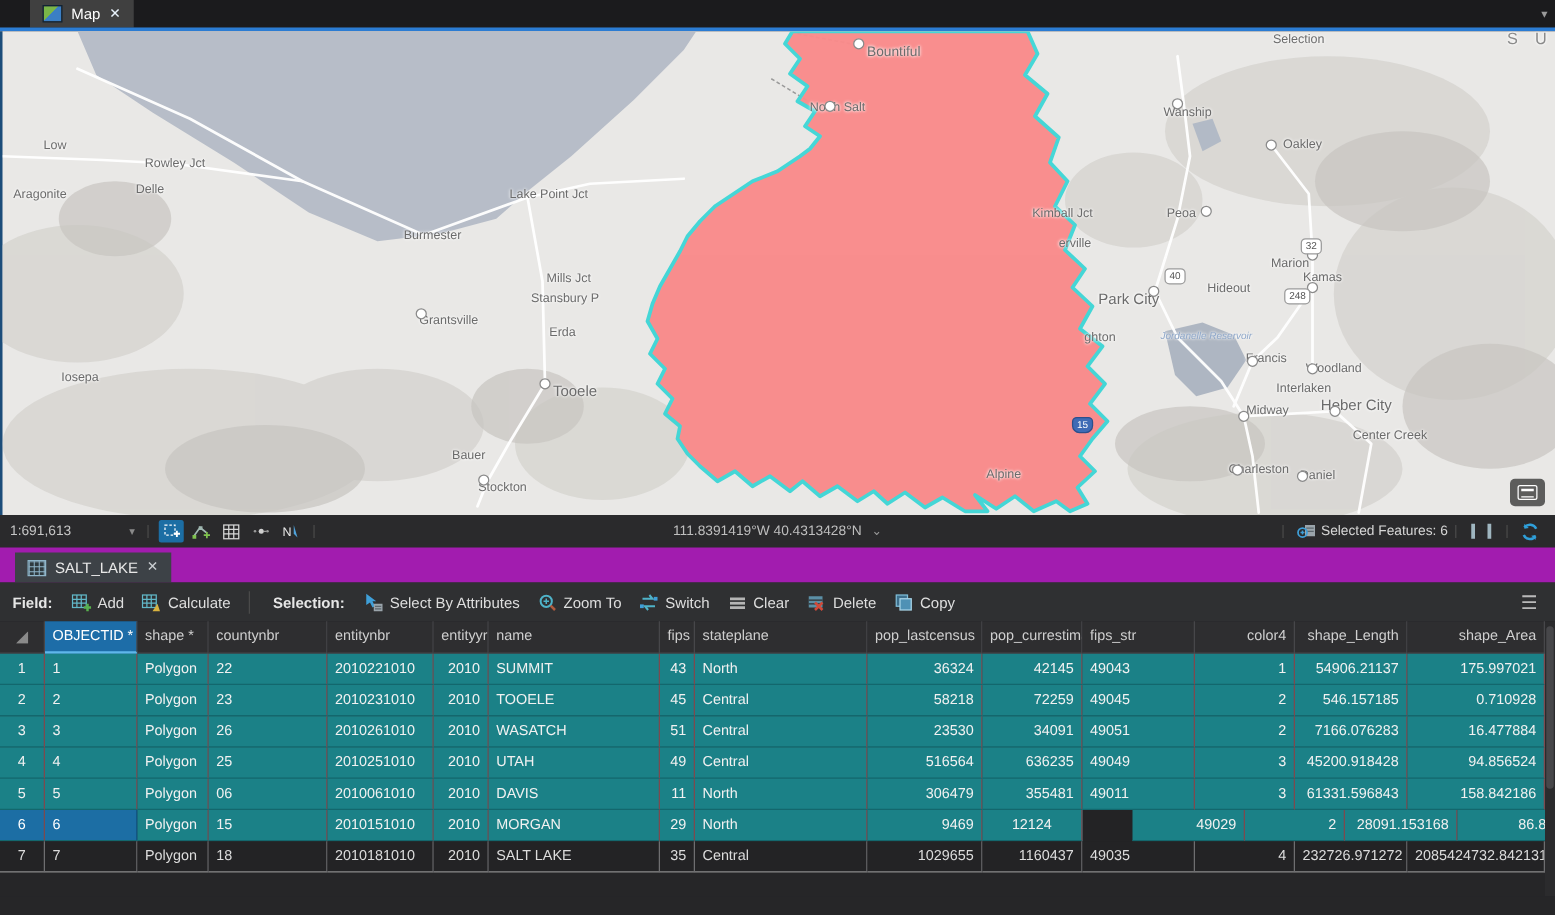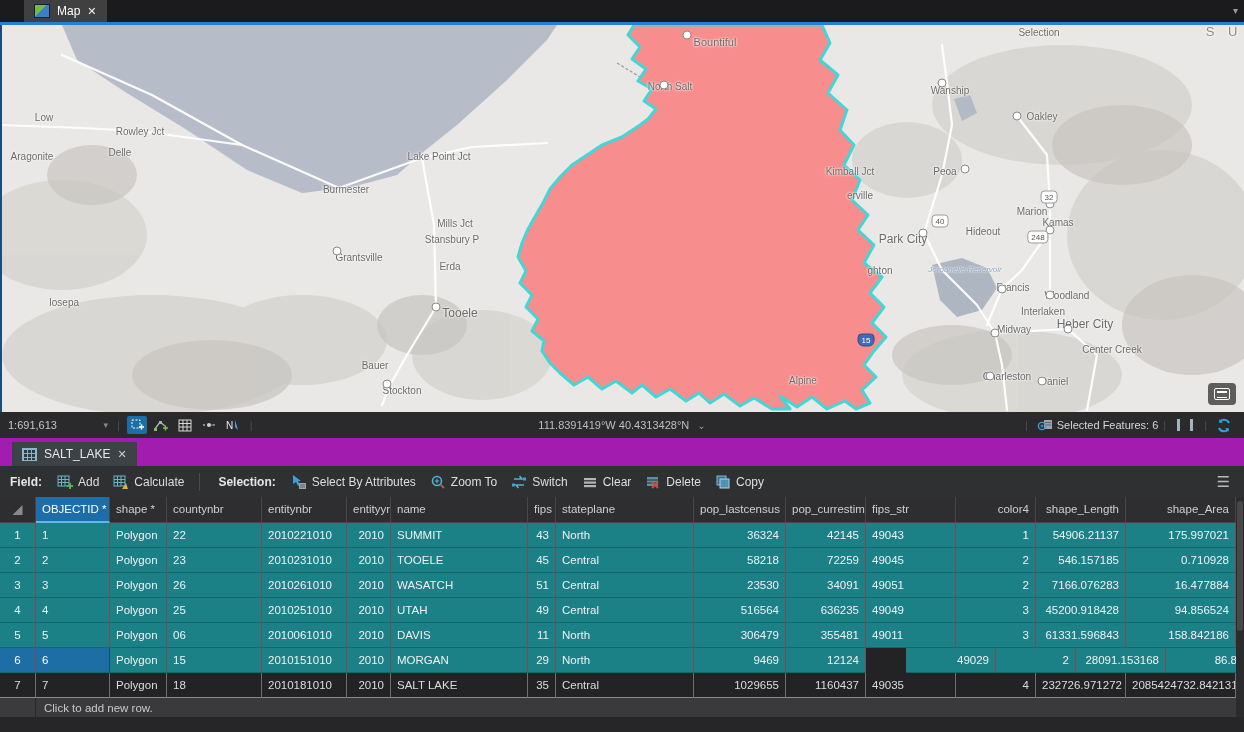--- a/index.html
+++ b/index.html
@@ -480,21 +480,21 @@
         <div class="cell rownum activenum" style="width: 36px;">6</div>
         <div class="cell activecell" style="width: 74px; text-align: left;">6</div>
         <div class="cell" style="width: 57px; text-align: left;">Polygon</div>
         <div class="cell" style="width: 95px; text-align: left;">15</div>
         <div class="cell" style="width: 85px; text-align: left;">2010151010</div>
         <div class="cell" style="width: 44px; text-align: right;">2010</div>
         <div class="cell" style="width: 137px; text-align: left;">MORGAN</div>
         <div class="cell" style="width: 28px; text-align: right;">29</div>
         <div class="cell" style="width: 138px; text-align: left;">North</div>
         <div class="cell" style="width: 92px; text-align: right;">9469</div>
-        <div class="cell" style="width: 80px; text-align: right;">12124</div>
+        <div class="cell" style="width: 80px; text-align: center;">12124</div>
         <div class="cell" style="width: 90px; text-align: right; margin-left: 40px;">49029</div>
         <div class="cell" style="width: 80px; text-align: right;">2</div>
         <div class="cell" style="width: 90px; text-align: right;">28091.153168</div>
         <div class="cell" style="width: 110px; text-align: right;">86.880165</div>
       </div>
       <div class="trow plain">
         <div class="cell rownum" style="width: 36px;">7</div>
         <div class="cell" style="width: 74px; text-align: left;">7</div>
         <div class="cell" style="width: 57px; text-align: left;">Polygon</div>
         <div class="cell" style="width: 95px; text-align: left;">18</div>
@@ -504,21 +504,17 @@
         <div class="cell" style="width: 28px; text-align: right;">35</div>
         <div class="cell" style="width: 138px; text-align: left;">Central</div>
         <div class="cell" style="width: 92px; text-align: right;">1029655</div>
         <div class="cell" style="width: 80px; text-align: right;">1160437</div>
         <div class="cell" style="width: 90px; text-align: left;">49035</div>
         <div class="cell" style="width: 80px; text-align: right;">4</div>
         <div class="cell" style="width: 90px; text-align: right;">232726.971272</div>
         <div class="cell" style="width: 110px; text-align: right;">2085424732.842131</div>
       </div>
     </div>
-  <div class="addrow">
-    <span class="rn"></span>
-    <span class="txt">Click to add new row.</span>
-  </div>
 </div>
 <div class="vscroll">
     <div class="thumb"></div>
   </div>
 <div class="bottom-strip"></div>
 
 </body></html>

